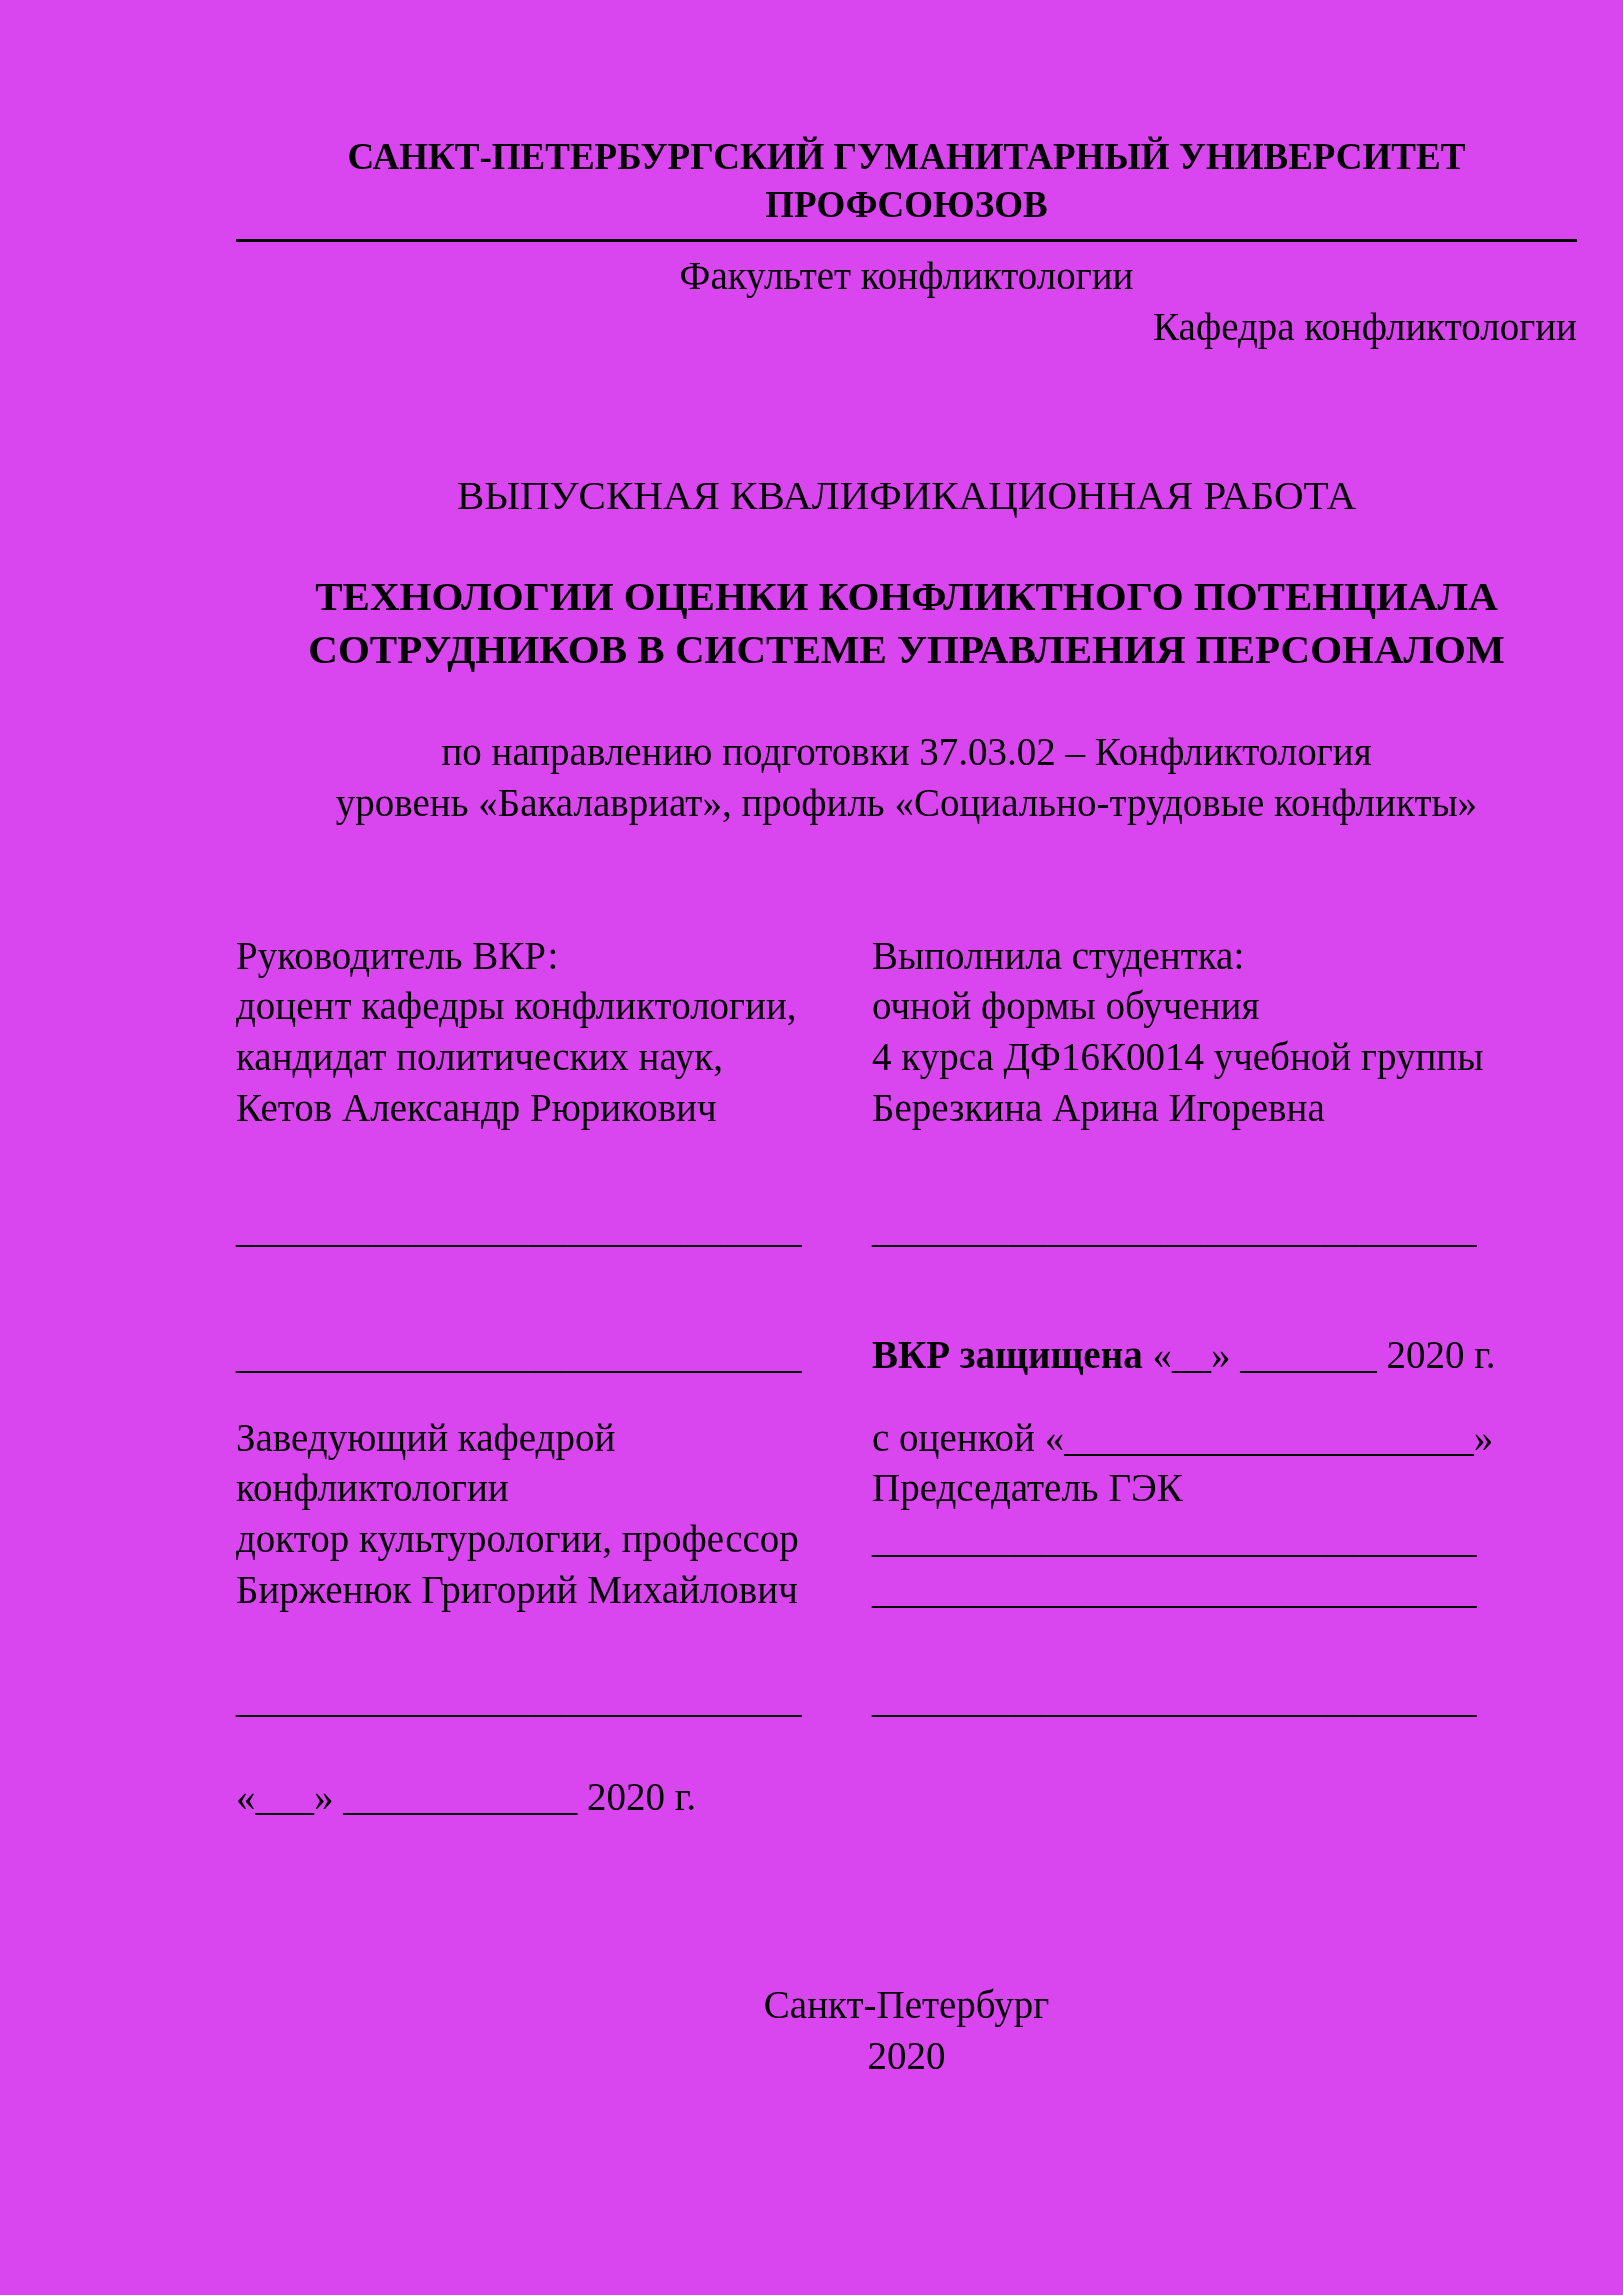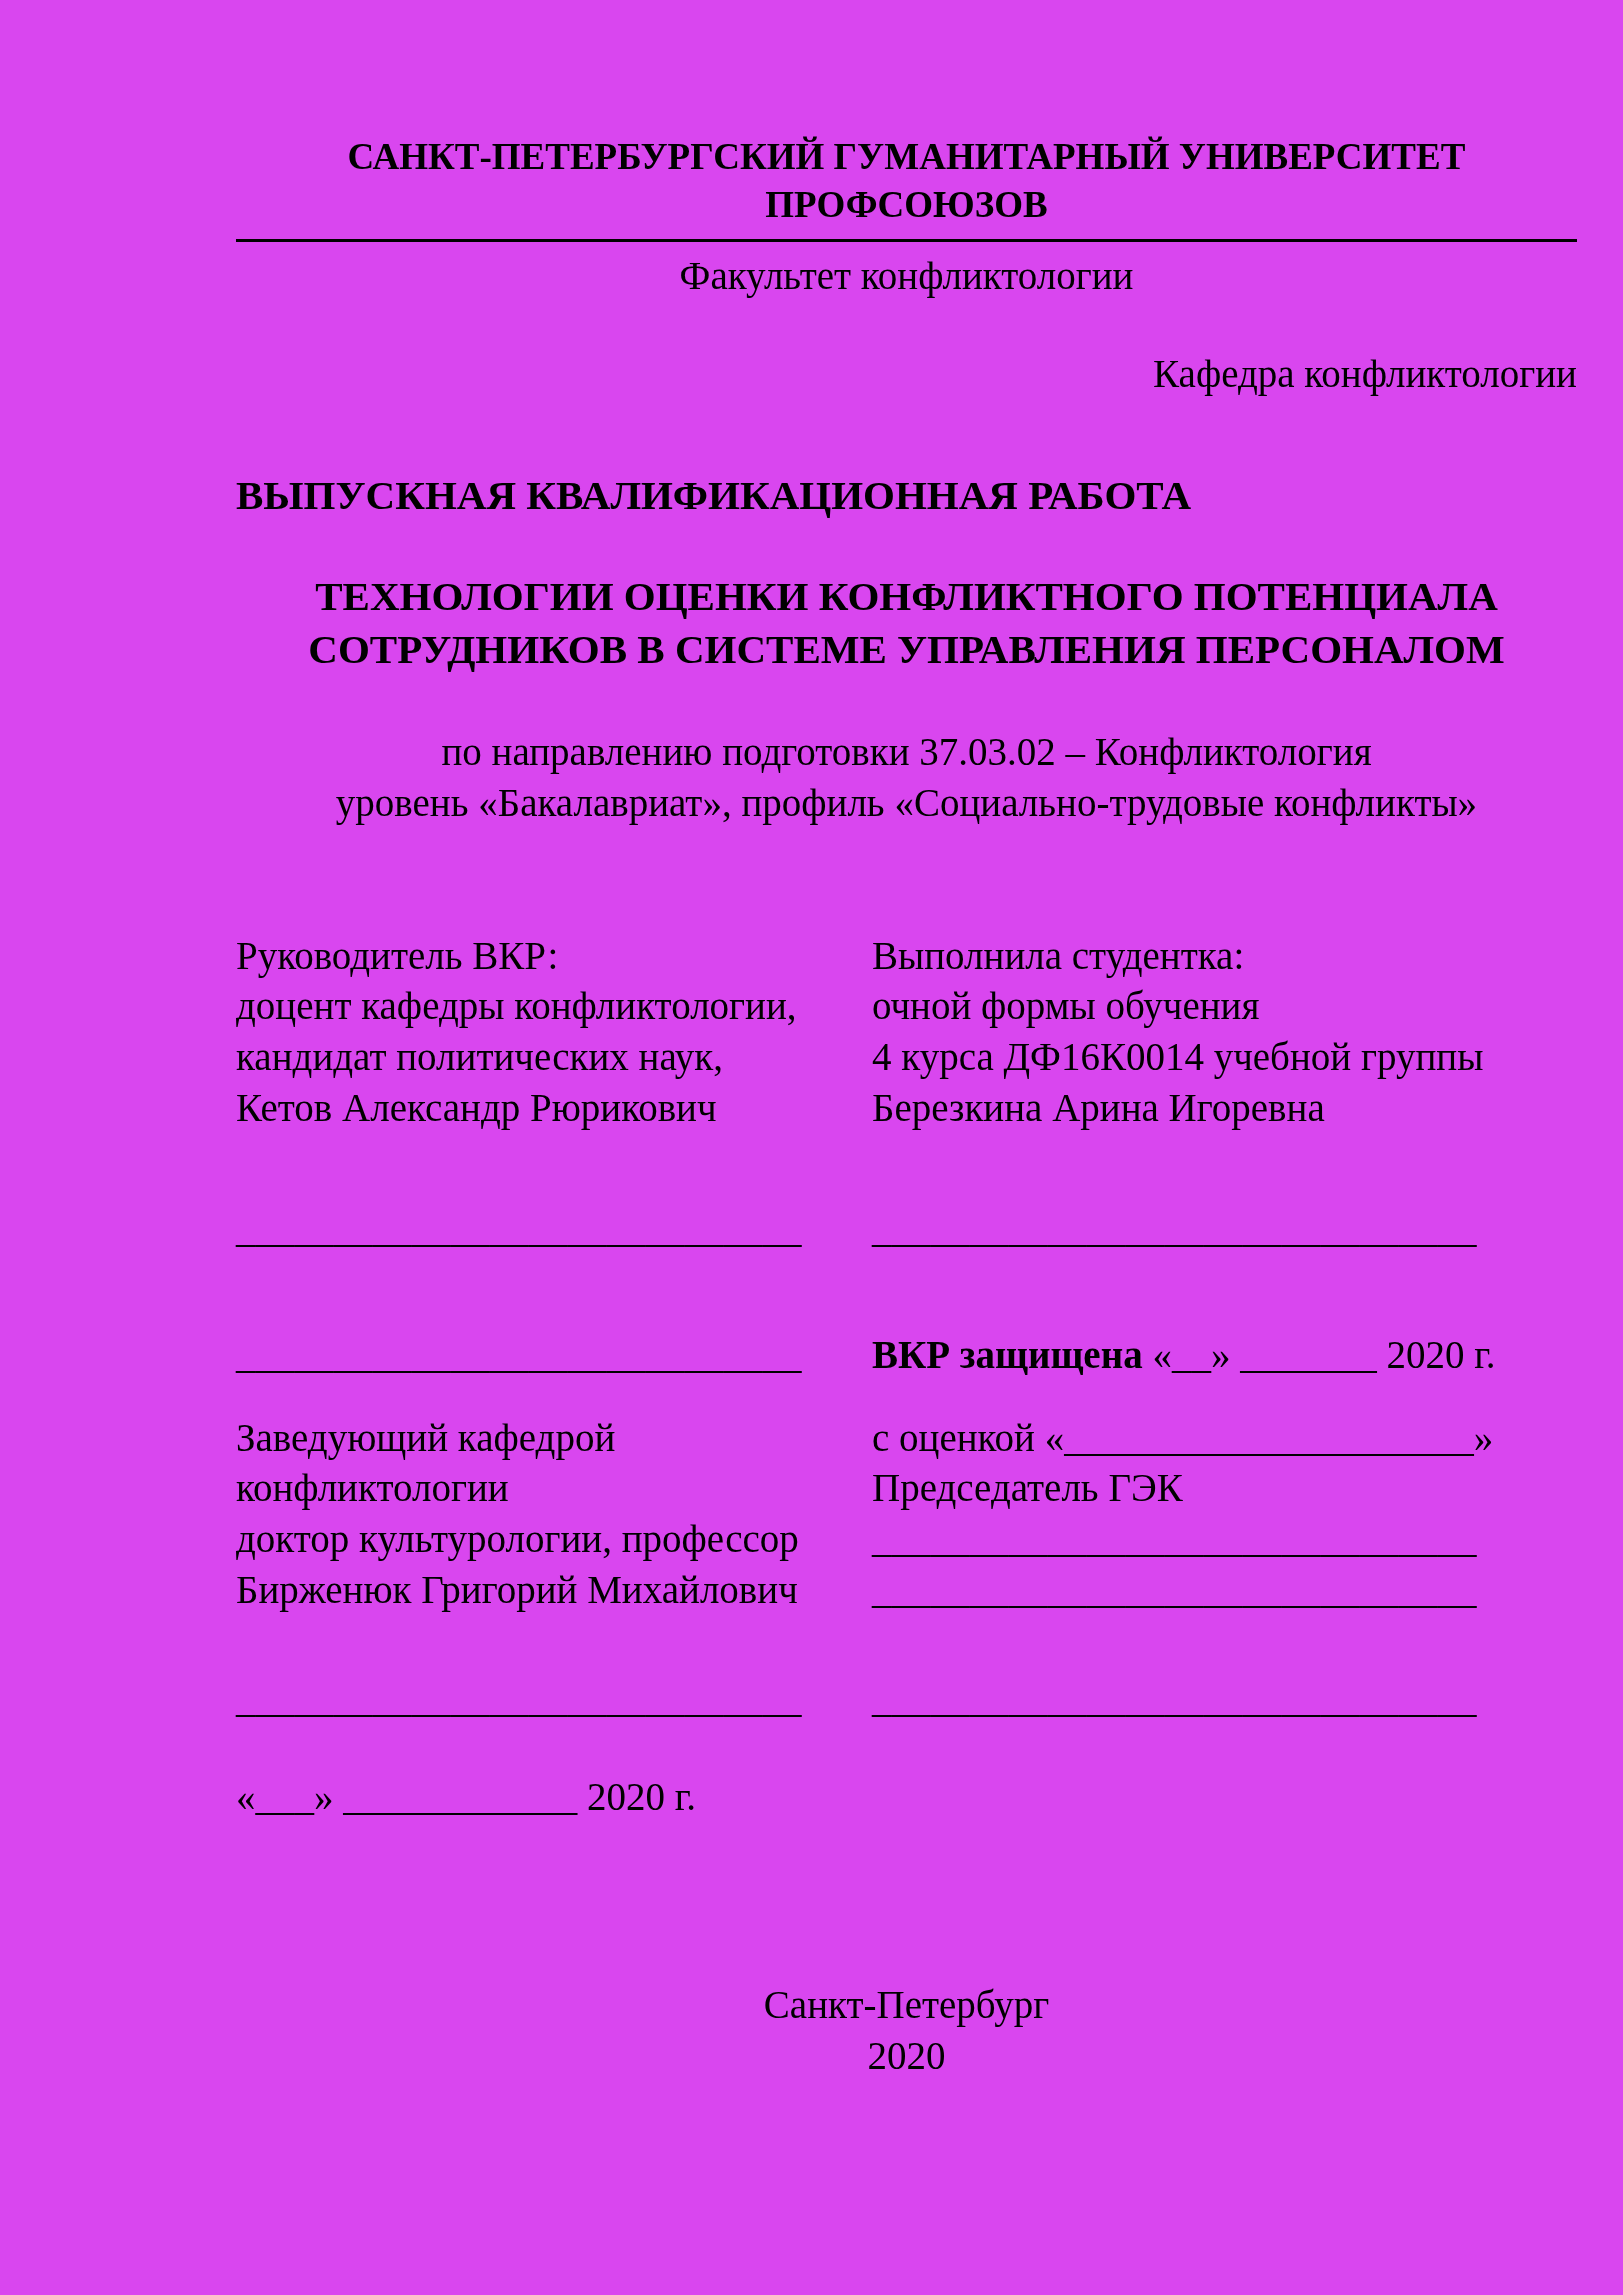--- a/index.html
+++ b/index.html
@@ -22,26 +22,27 @@
   .b { font-weight: bold; }
 
   .university-name {
     font-weight: bold;
     font-size: 37px;
     text-align: center;
     border-bottom: 3.9px solid #000;
     padding-bottom: 9.4px;
   }
   .faculty-name { text-align: center; margin-top: 9.4px; }
-  .department-name { text-align: right; margin-top: 47px; }
+  .department-name { text-align: right; }
 
   .work-type {
-    font-weight: bold;
+    text-align: center;
+    font-weight: normal;
     font-size: 41px;
-    margin-top: 70px;
+    margin-top: 117px;
   }
   .main-title {
     text-align: center;
     font-weight: bold;
     font-size: 41px;
     margin-top: 47px;
   }
   .program-line { text-align: center; margin-top: 51px; }
   .level-line { text-align: center; }
 

